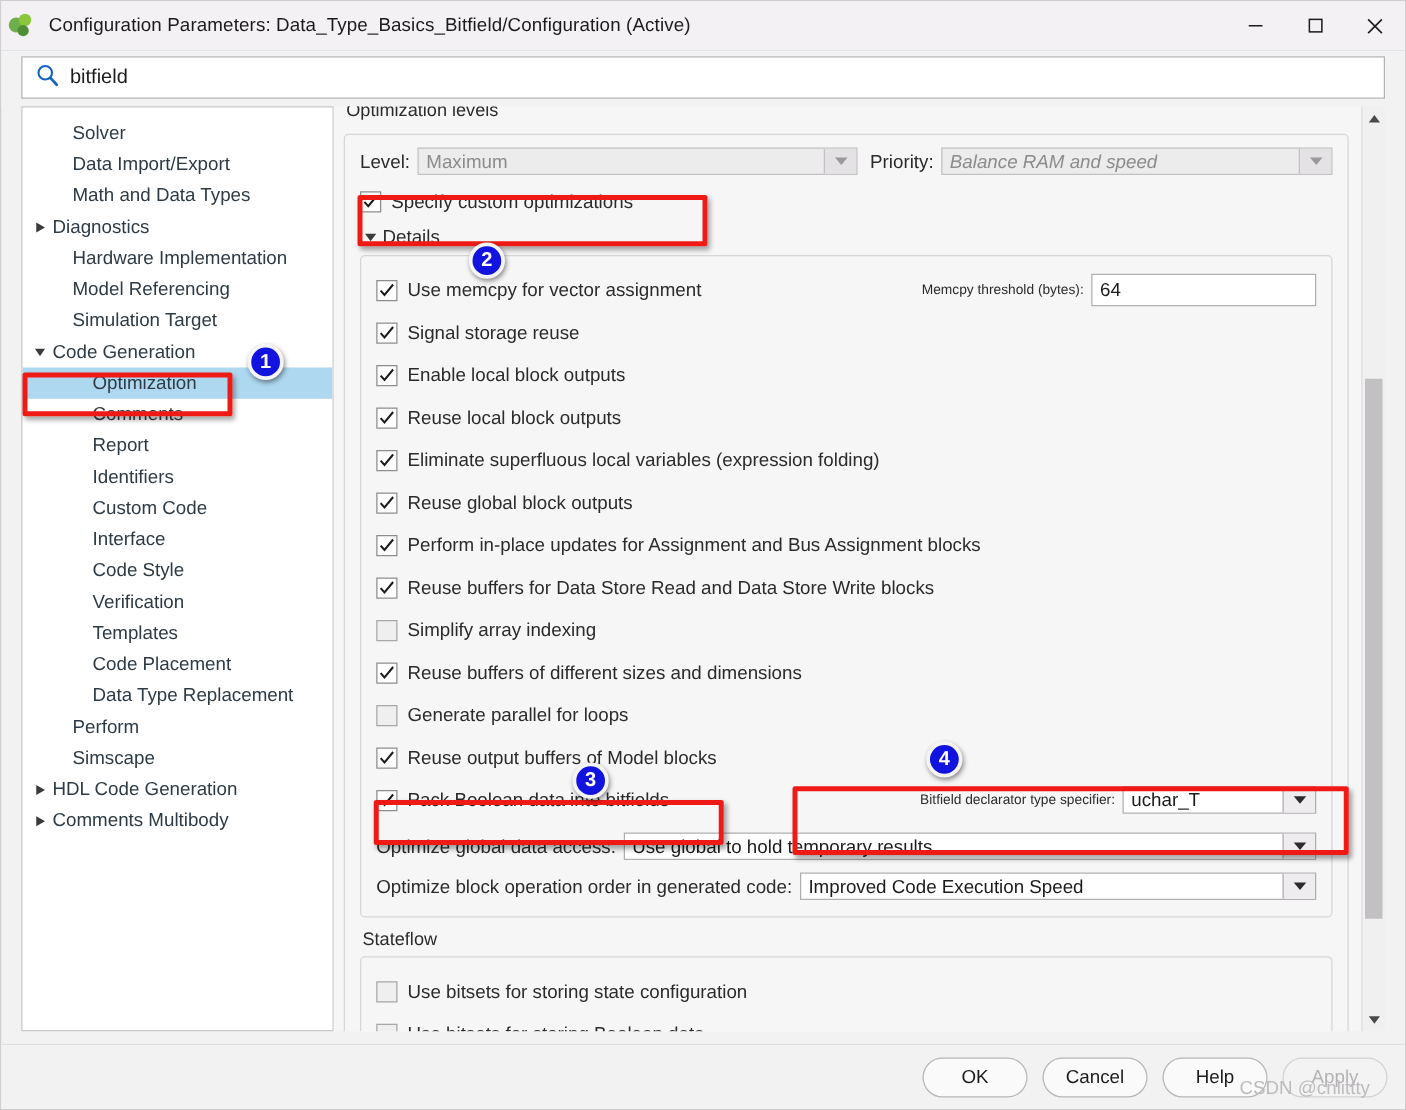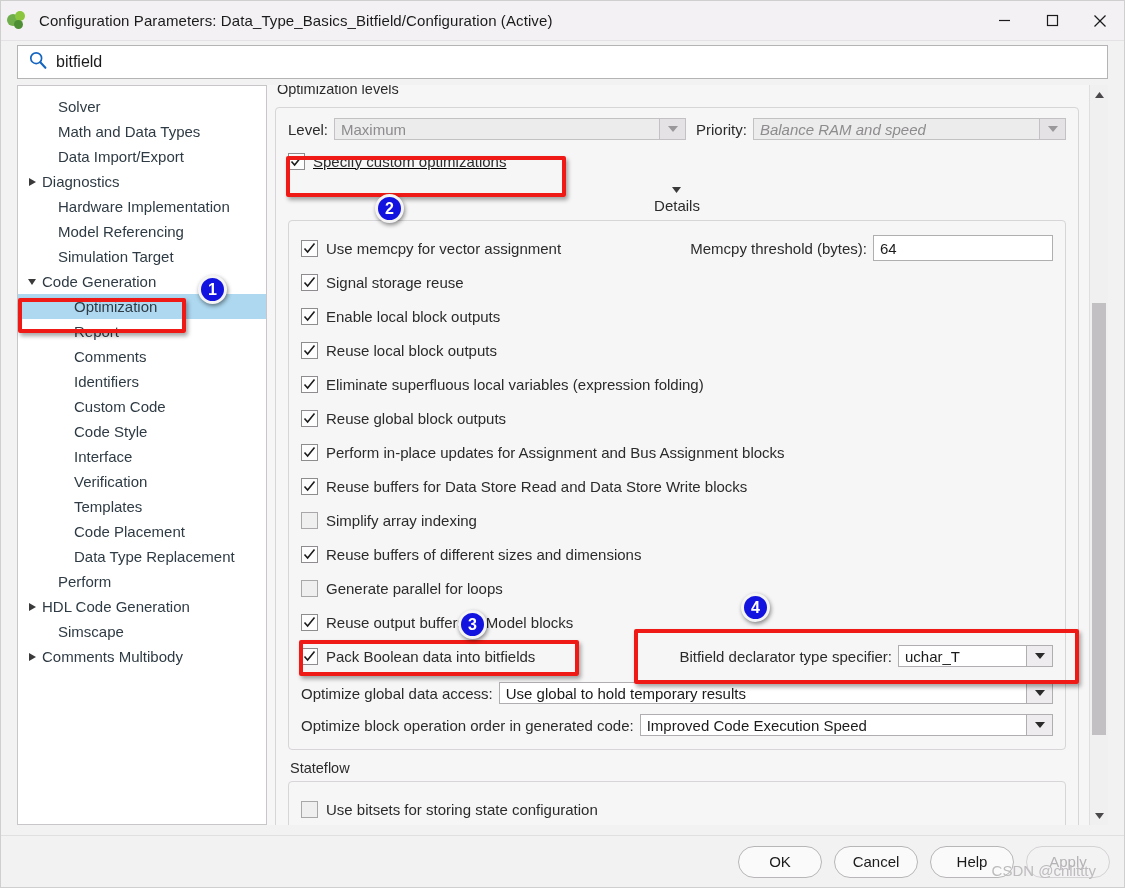--- a/index.html
+++ b/index.html
@@ -174,36 +174,35 @@
   }
   .cb.dis { background: #f0eff0; border-color: #a9a7a9; }
   .cb svg { display:block; }
   .cbtxt { font-size: 15px; color: #2b2b2b; white-space: nowrap; }
 
   .details-hdr {
     display: flex; align-items: center;
     font-size: 15px; color: #2b2b2b;
     margin: 7px 0 6px 0;
     position: relative;
-    flex-direction: column;
   }
   .details-hdr .tw-arrow { margin-right: 2px; }
 
   .detail-box {
     border: 1px solid #d7d5d7;
     border-radius: 4px;
     background: #f6f6f6;
     padding: 10px 12px 8px 12px;
   }
   .opt-line {
     display: flex; align-items: center;
     height: 34px;
   }
   .spacer { flex: 1 1 auto; }
-  .memcpy-label { font-size: 15px; color: #2b2b2b; margin-right: 6px; white-space: nowrap; }
+  .memcpy-label { font-size: 11px; color: #2b2b2b; margin-right: 6px; white-space: nowrap; }
   .txtfield {
     height: 26px; border: 1px solid #b0aeb0; background: #fff;
     font-size: 15px; color: #1b1b1b;
     display: flex; align-items: center; padding-left: 6px;
   }
   .wide-row {
     display: flex; align-items: center; height: 32px; gap: 6px;
   }
 
   
@@ -324,25 +323,25 @@
 
   <div class="body">
 
     <div class="tree" id="tree">
         <div class="tree-item">
           <span class="tw-arrow" style="margin-left: 22px;"></span>
           <span class="tree-label">Solver</span>
         </div>
         <div class="tree-item">
           <span class="tw-arrow" style="margin-left: 22px;"></span>
+          <span class="tree-label">Data Import/Export</span>
+        </div>
+        <div class="tree-item">
+          <span class="tw-arrow" style="margin-left: 22px;"></span>
           <span class="tree-label">Math and Data Types</span>
-        </div>
-        <div class="tree-item">
-          <span class="tw-arrow" style="margin-left: 22px;"></span>
-          <span class="tree-label">Data Import/Export</span>
         </div>
         <div class="tree-item">
           <span class="tw-arrow" style="margin-left: 6px;">
             <svg width="9" height="10" viewBox="0 0 9 10">
               <polygon points="1,1 8,5 1,9" fill="#3a3a3a"></polygon>
             </svg>
           </span>
           <span class="tree-label">Diagnostics</span>
         </div>
         <div class="tree-item">
@@ -364,73 +363,73 @@
             </svg>
           </span>
           <span class="tree-label">Code Generation</span>
         </div>
         <div class="tree-item sel">
           <span class="tw-arrow" style="margin-left: 38px;"></span>
           <span class="tree-label">Optimization</span>
         </div>
         <div class="tree-item">
           <span class="tw-arrow" style="margin-left: 38px;"></span>
+          <span class="tree-label">Comments</span>
+        </div>
+        <div class="tree-item">
+          <span class="tw-arrow" style="margin-left: 38px;"></span>
           <span class="tree-label">Report</span>
         </div>
         <div class="tree-item">
           <span class="tw-arrow" style="margin-left: 38px;"></span>
-          <span class="tree-label">Comments</span>
-        </div>
-        <div class="tree-item">
-          <span class="tw-arrow" style="margin-left: 38px;"></span>
           <span class="tree-label">Identifiers</span>
         </div>
         <div class="tree-item">
           <span class="tw-arrow" style="margin-left: 38px;"></span>
           <span class="tree-label">Custom Code</span>
         </div>
         <div class="tree-item">
           <span class="tw-arrow" style="margin-left: 38px;"></span>
+          <span class="tree-label">Interface</span>
+        </div>
+        <div class="tree-item">
+          <span class="tw-arrow" style="margin-left: 38px;"></span>
           <span class="tree-label">Code Style</span>
         </div>
         <div class="tree-item">
           <span class="tw-arrow" style="margin-left: 38px;"></span>
-          <span class="tree-label">Interface</span>
-        </div>
-        <div class="tree-item">
-          <span class="tw-arrow" style="margin-left: 38px;"></span>
           <span class="tree-label">Verification</span>
         </div>
         <div class="tree-item">
           <span class="tw-arrow" style="margin-left: 38px;"></span>
           <span class="tree-label">Templates</span>
         </div>
         <div class="tree-item">
           <span class="tw-arrow" style="margin-left: 38px;"></span>
           <span class="tree-label">Code Placement</span>
         </div>
         <div class="tree-item">
           <span class="tw-arrow" style="margin-left: 38px;"></span>
           <span class="tree-label">Data Type Replacement</span>
         </div>
         <div class="tree-item">
           <span class="tw-arrow" style="margin-left: 22px;"></span>
           <span class="tree-label">Perform</span>
+        </div>
+        <div class="tree-item">
+          <span class="tw-arrow" style="margin-left: 22px;"></span>
+          <span class="tree-label">Simscape</span>
         </div>
         <div class="tree-item">
           <span class="tw-arrow" style="margin-left: 6px;">
             <svg width="9" height="10" viewBox="0 0 9 10">
               <polygon points="1,1 8,5 1,9" fill="#3a3a3a"></polygon>
             </svg>
           </span>
           <span class="tree-label">HDL Code Generation</span>
-        </div>
-        <div class="tree-item">
-          <span class="tw-arrow" style="margin-left: 22px;"></span>
-          <span class="tree-label">Simscape</span>
         </div>
         <div class="tree-item">
           <span class="tw-arrow" style="margin-left: 6px;">
             <svg width="9" height="10" viewBox="0 0 9 10">
               <polygon points="1,1 8,5 1,9" fill="#3a3a3a"></polygon>
             </svg>
           </span>
           <span class="tree-label">Comments Multibody</span>
         </div>
       </div>
@@ -451,21 +450,21 @@
             </div>
             <span class="lbl" style="margin-left:4px;">Priority:</span>
             <div class="combo" style="flex:1 1 auto;font-style:italic;">
               <span class="val">Balance RAM and speed</span>
               <span class="arrow">
                   <i class="tri-down"></i>
                 </span>
             </div>
           </div>
 
-          <div class="cbrow" style="height:26px;text-decoration:underline;">
+          <div class="cbrow" style="height:26px;">
             <span class="cb">
               <svg width="13" height="13" viewBox="0 0 13 13">
                   <polyline points="1.5,6.5 4.6,10 11.5,1.6" fill="none" stroke="#1b1b1b" stroke-width="1.6"></polyline>
                 </svg>
             </span>
             <span class="cbtxt">Specify custom optimizations</span>
           </div>
 
           <div class="details-hdr">
             <span class="tw-arrow">

